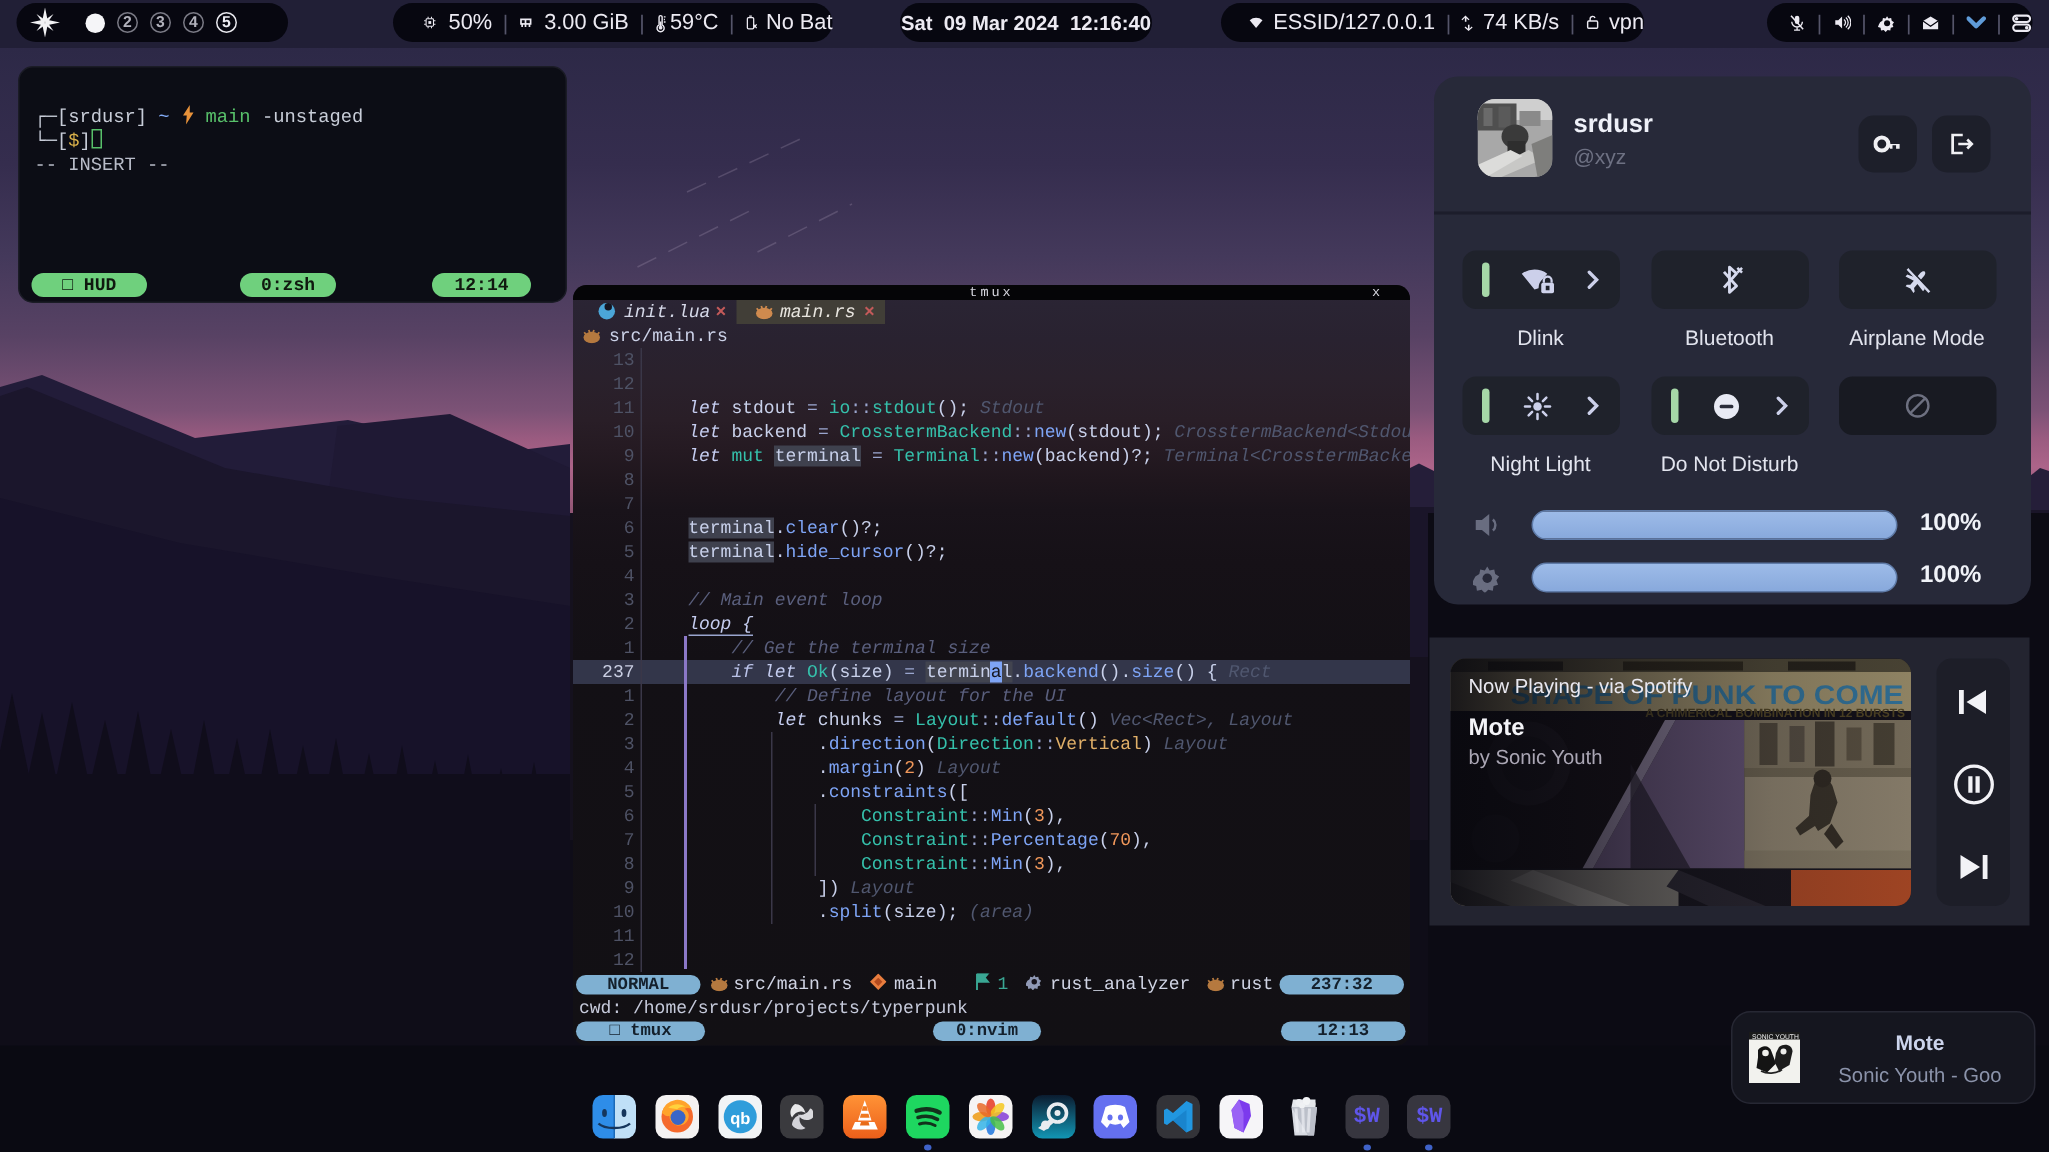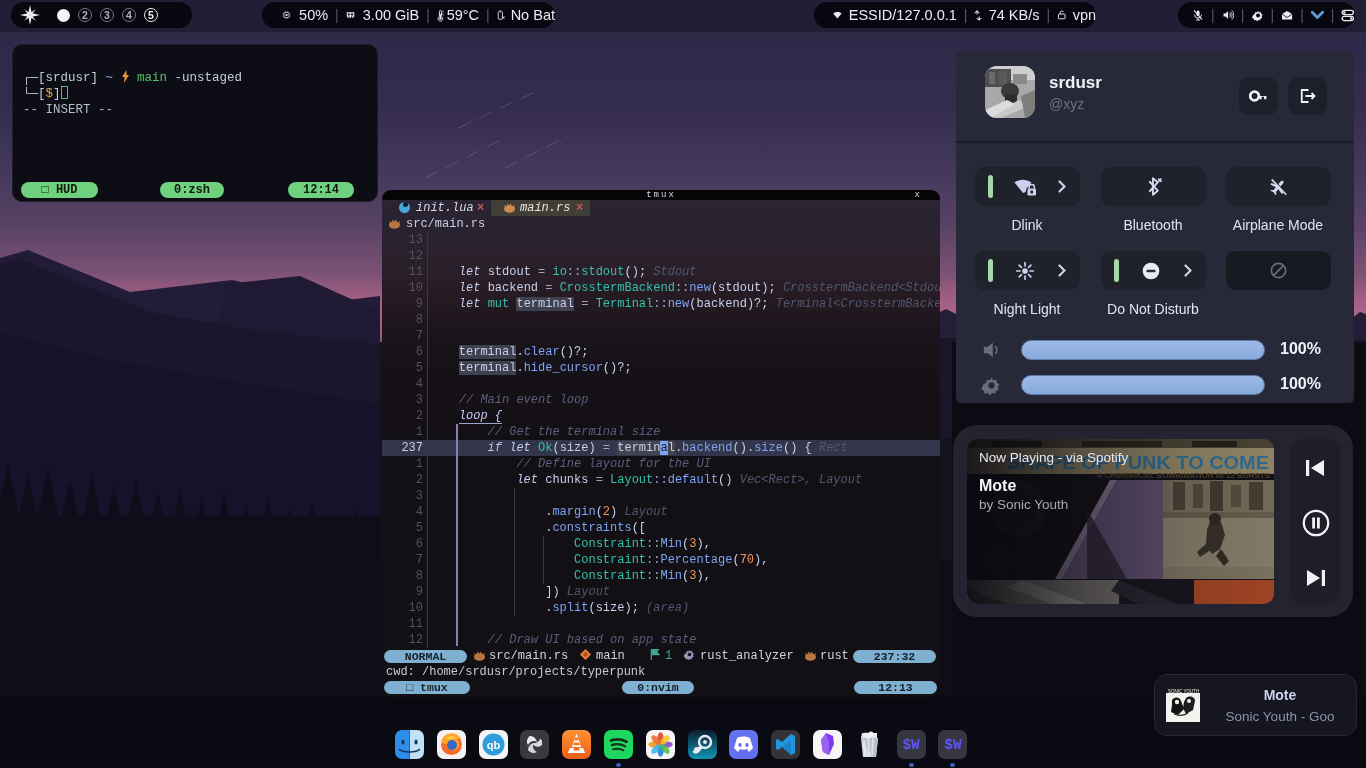--- a/index.html
+++ b/index.html
@@ -23,28 +23,28 @@
 .kw{color:#c5cdf0;font-style:italic}
 .typ{color:#35c0ab}
 .fn{color:#7ea4f5}
 .num2{color:#f0975a}
 .hint{color:#50576f;font-style:italic}
 .pun{color:#9aa5ce}
 .wht{color:#c8d0ea}
 
 .bpill{position:absolute;height:13px;background:#7fb0d2;border-radius:7px;color:#14202c;font-family:"Liberation Mono",monospace;font-size:11.5px;font-weight:bold;display:flex;align-items:center;justify-content:center}
 
-#panel{position:absolute;left:956px;top:51px;width:398px;height:352px;background:#272939;border-radius:5px}
+#panel{position:absolute;left:956px;top:51px;width:398px;height:352px;background:#272939;border-radius:16px}
 .tbtn{position:absolute;width:105px;height:39px;background:#1f222b;border-radius:9px}
 .tlabel{position:absolute;color:#e2e4ee;font-size:14px;text-align:center;width:130px}
 .gbar{position:absolute;left:13px;top:8px;width:5px;height:23px;border-radius:3px;background:#a6d7a8}
 .slider{position:absolute;width:244px;height:20px;border-radius:10px;background:linear-gradient(180deg,#9dbbe8,#88a9dc);border:1.5px solid #5f7ba8}
 .pct{position:absolute;color:#f0f2f8;font-size:16px;font-weight:bold}
 
-#media{position:absolute;left:953px;top:425px;width:400px;height:192px;background:#232430;border-radius:24px}
+#media{position:absolute;left:953px;top:425px;width:400px;height:192px;background:#232430;border-radius:0}
 #album{position:absolute;left:14px;top:14px;width:307px;height:165px;border-radius:10px;overflow:hidden;background:#15131b}
 #mctl{position:absolute;left:338px;top:14px;width:49px;height:165px;background:#1d1e28;border-radius:10px}
 
 #notif{position:absolute;left:1154px;top:674px;width:203px;height:62px;background:#15161f;border:1.5px solid #272834;border-radius:13px}
 
 .dicon{position:absolute;top:730px;width:29px;height:29px;border-radius:7px;overflow:hidden}
 .wsn{width:14px;height:14px;border-radius:50%;border:1.5px solid #7a7a85;color:#b2b2bc;font-size:10.5px;font-weight:600;display:flex;align-items:center;justify-content:center;margin-left:8px;-webkit-font-smoothing:antialiased}
 .wsa{border-color:#e8e8ee;color:#eeeef4}
 </style></head>
 <body>
@@ -153,20 +153,21 @@
         </svg>
   <span style="margin-left:3px">59°C</span>
         <span class="sep">|</span>
   <svg width="14" height="18" viewBox="0 0 16 20" fill="none" stroke="#eceaf2" stroke-width="1.7">
           <rect x="2.5" y="3.5" width="8.5" height="15" rx="1.5"></rect>
           <path d="M5 1.5h3.5"></path>
           <path d="M10.5 12.5l4.5 5M15 12.5l-4.5 5" stroke-width="1.8"></path>
         </svg>
   <span style="margin-left:6px">No Bat</span>
  </div>
+ <div class="pill" style="left:600px;width:168px;justify-content:center;font-weight:bold;font-size:13.5px">Sat&nbsp;&nbsp;09 Mar 2024&nbsp;&nbsp;12:16:40</div>
  <div class="pill" style="left:814px;width:282px;padding-left:18px">
   <svg width="17" height="14" viewBox="0 0 24 20" fill="#eceaf2">
           <path d="M12 18L2.5 6.5A15 15 0 0121.5 6.5z"></path>
         </svg>
   <span style="margin-left:6px">ESSID/127.0.0.1</span>
         <span class="sep">|</span>
   <svg width="13" height="15" viewBox="0 0 16 20" fill="#eceaf2">
           <path d="M5 8V3L1.8 6.2 0.6 5 5.8 0 11 5 9.8 6.2 7 3.4V8z" transform="translate(0,0)"></path>
           <path d="M11 12v5l2.8-2.8 1.2 1.2L9.8 20 4.6 15.4 5.8 14.2 9 17v-5z"></path>
         </svg>
@@ -266,30 +267,30 @@
 <div class="cl" style="top:138px"><span class="num">7</span></div>
 <div class="cl" style="top:154px"><span class="num">6</span><span class="code">    <span class="wht" style="background:#3f414e">terminal</span><span class="wht">.</span><span class="fn">clear</span><span class="wht">()?;</span></span></div>
 <div class="cl" style="top:170px"><span class="num">5</span><span class="code">    <span class="wht" style="background:#3f414e">terminal</span><span class="wht">.</span><span class="fn">hide_cursor</span><span class="wht">()?;</span></span></div>
 <div class="cl" style="top:186px"><span class="num">4</span></div>
 <div class="cl" style="top:202px"><span class="num">3</span><span class="code">    <span class="cmt">// Main event loop</span></span></div>
 <div class="cl" style="top:218px"><span class="num">2</span><span class="code">    <span class="kw" style="border-bottom:1px solid #9aa5ce">loop {</span></span></div>
 <div class="cl" style="top:234px"><span class="num">1</span><span class="code">        <span class="cmt">// Get the terminal size</span></span></div>
 <div class="cl" style="top:250px"><span class="num" style="color:#c9cee2">237</span><span class="code"><span style="color:#bac2e8;font-style:italic">        if</span> <span class="kw">let</span> <span class="typ">Ok</span><span class="wht">(size)</span> <span class="pun">=</span> <span class="wht" style="background:#42444f">termin<span style="background:#7ea4f5;color:#16161e">a</span>l</span><span class="wht">.</span><span class="fn">backend</span><span class="wht">().</span><span class="fn">size</span><span class="wht">() {</span> <span class="hint">Rect</span></span></div>
 <div class="cl" style="top:266px"><span class="num">1</span><span class="code">            <span class="cmt">// Define layout for the UI</span></span></div>
 <div class="cl" style="top:282px"><span class="num">2</span><span class="code">            <span class="kw">let</span> <span class="wht">chunks</span> <span class="pun">=</span> <span class="typ">Layout</span><span class="pun">::</span><span class="fn">default</span><span class="wht">()</span> <span class="hint">Vec&lt;Rect&gt;, Layout</span></span></div>
-<div class="cl" style="top:298px"><span class="num">3</span></div>
+<div class="cl" style="top:298px"><span class="num">3</span><span class="code">                <span class="wht">.</span><span class="fn">direction</span><span class="wht">(</span><span class="typ">Direction</span><span class="pun">::</span><span style="color:#e0af68">Vertical</span><span class="wht">)</span> <span class="hint">Layout</span></span></div>
 <div class="cl" style="top:314px"><span class="num">4</span><span class="code">                <span class="wht">.</span><span class="fn">margin</span><span class="wht">(</span><span class="num2">2</span><span class="wht">)</span> <span class="hint">Layout</span></span></div>
 <div class="cl" style="top:330px"><span class="num">5</span><span class="code">                <span class="wht">.</span><span class="fn">constraints</span><span class="wht">([</span></span></div>
 <div class="cl" style="top:346px"><span class="num">6</span><span class="code">                    <span class="typ">Constraint</span><span class="pun">::</span><span class="fn">Min</span><span class="wht">(</span><span class="num2">3</span><span class="wht">),</span></span></div>
 <div class="cl" style="top:362px"><span class="num">7</span><span class="code">                    <span class="typ">Constraint</span><span class="pun">::</span><span class="fn">Percentage</span><span class="wht">(</span><span class="num2">70</span><span class="wht">),</span></span></div>
 <div class="cl" style="top:378px"><span class="num">8</span><span class="code">                    <span class="typ">Constraint</span><span class="pun">::</span><span class="fn">Min</span><span class="wht">(</span><span class="num2">3</span><span class="wht">),</span></span></div>
 <div class="cl" style="top:394px"><span class="num">9</span><span class="code">                <span class="wht">])</span> <span class="hint">Layout</span></span></div>
 <div class="cl" style="top:410px"><span class="num">10</span><span class="code">                <span class="wht">.</span><span class="fn">split</span><span class="wht">(size);</span> <span class="hint">(area)</span></span></div>
 <div class="cl" style="top:426px"><span class="num">11</span></div>
-<div class="cl" style="top:442px"><span class="num">12</span><span class="code">        <span class="cmt">// Draw UI based on app state</span></span></div>
+<div class="cl" style="top:442px"><span class="num">12</span></div>
 
 <div class="bpill" style="left:2px;top:460px;width:83px">NORMAL</div>
 <svg class="abs" style="left:91px;top:461px" width="13" height="10" viewBox="0 0 13 10">
           <ellipse cx="6.5" cy="6" rx="5.5" ry="3.8" fill="#b5793f"></ellipse>
           <path d="M1.5 2.5l1.5 2M4.5 1l1 2.5M8 1l-1 2.5M11.5 2.5l-1.5 2" stroke="#b5793f" stroke-width="1.2"></path>
         </svg>
 <span class="abs" style="left:107px;top:458px;color:#d0d4e4">src/main.rs</span>
 <svg class="abs" style="left:198px;top:459px" width="11" height="11" viewBox="0 0 12 12">
           <path d="M6 0l6 6-6 6L0 6z" fill="#e87d3e"></path>
           <path d="M6 3l3 3-3 3-3-3z" fill="#b34a1e"></path>

